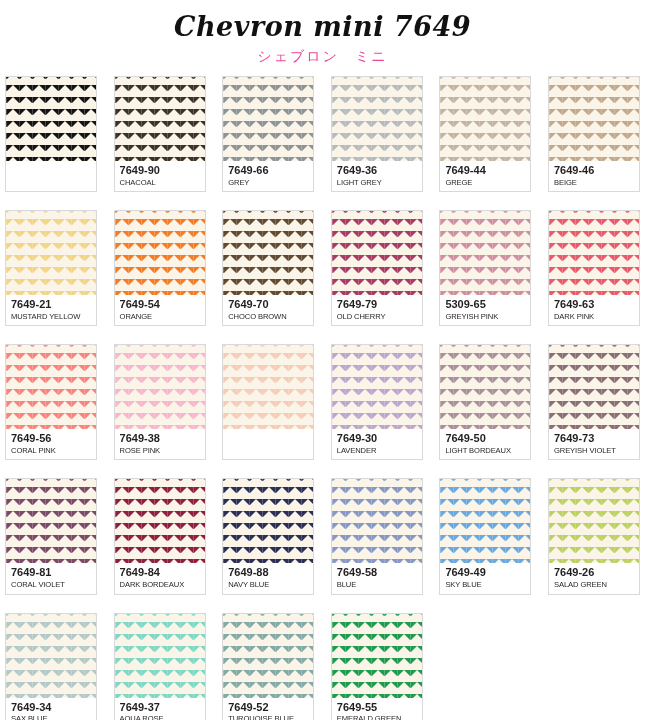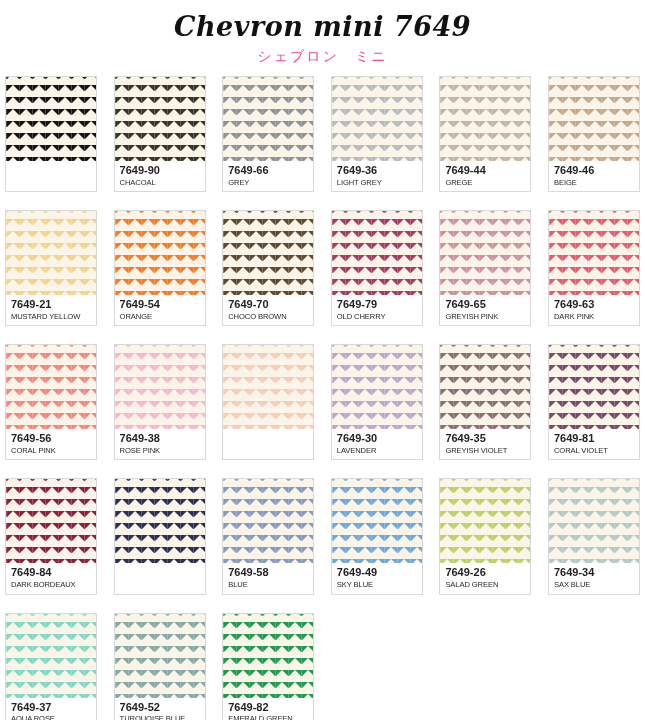--- a/index.html
+++ b/index.html
@@ -298,21 +298,21 @@
           <i style="top: 12px;"></i>
           <i style="top: 24px;"></i>
           <i style="top: 36px;"></i>
           <i style="top: 48px;"></i>
           <i style="top: 60px;"></i>
           <i style="top: 72px;"></i>
           <i style="top: 84px;"></i>
         </div>
       </div>
       <div class="label">
-        <div class="code">7649-65</div>
+        <div class="code">5309-65</div>
         <div class="name">GREYISH PINK</div>
       </div>
     </div>
     <div class="card">
       <div class="swatch" style="background: rgb(250, 245, 232);">
         <div class="chev" style="--c: #e65b6d;">
           <i style="top: 0px;"></i>
           <i style="top: 12px;"></i>
           <i style="top: 24px;"></i>
           <i style="top: 36px;"></i>
@@ -390,33 +390,51 @@
           <i style="top: 84px;"></i>
         </div>
       </div>
       <div class="label">
         <div class="code">7649-30</div>
         <div class="name">LAVENDER</div>
       </div>
     </div>
     <div class="card">
       <div class="swatch" style="background: rgb(250, 245, 232);">
+        <div class="chev" style="--c: #a8919a;">
+          <i style="top: 0px;"></i>
+          <i style="top: 12px;"></i>
+          <i style="top: 24px;"></i>
+          <i style="top: 36px;"></i>
+          <i style="top: 48px;"></i>
+          <i style="top: 60px;"></i>
+          <i style="top: 72px;"></i>
+          <i style="top: 84px;"></i>
+        </div>
+      </div>
+      <div class="label">
+        <div class="code">7649-50</div>
+        <div class="name">LIGHT BORDEAUX</div>
+      </div>
+    </div>
+    <div class="card">
+      <div class="swatch" style="background: rgb(250, 245, 232);">
         <div class="chev" style="--c: #8a6f76;">
           <i style="top: 0px;"></i>
           <i style="top: 12px;"></i>
           <i style="top: 24px;"></i>
           <i style="top: 36px;"></i>
           <i style="top: 48px;"></i>
           <i style="top: 60px;"></i>
           <i style="top: 72px;"></i>
           <i style="top: 84px;"></i>
         </div>
       </div>
       <div class="label">
-        <div class="code">7649-35</div>
+        <div class="code">7649-73</div>
         <div class="name">GREYISH VIOLET</div>
       </div>
     </div>
     <div class="card">
       <div class="swatch" style="background: rgb(250, 245, 232);">
         <div class="chev" style="--c: #7a4a68;">
           <i style="top: 0px;"></i>
           <i style="top: 12px;"></i>
           <i style="top: 24px;"></i>
           <i style="top: 36px;"></i>
@@ -455,20 +473,24 @@
           <i style="top: 0px;"></i>
           <i style="top: 12px;"></i>
           <i style="top: 24px;"></i>
           <i style="top: 36px;"></i>
           <i style="top: 48px;"></i>
           <i style="top: 60px;"></i>
           <i style="top: 72px;"></i>
           <i style="top: 84px;"></i>
         </div>
       </div>
+      <div class="label">
+        <div class="code">7649-88</div>
+        <div class="name">NAVY BLUE</div>
+      </div>
     </div>
     <div class="card">
       <div class="swatch" style="background: rgb(250, 245, 232);">
         <div class="chev" style="--c: #8599c4;">
           <i style="top: 0px;"></i>
           <i style="top: 12px;"></i>
           <i style="top: 24px;"></i>
           <i style="top: 36px;"></i>
           <i style="top: 48px;"></i>
           <i style="top: 60px;"></i>
@@ -578,17 +600,17 @@
           <i style="top: 12px;"></i>
           <i style="top: 24px;"></i>
           <i style="top: 36px;"></i>
           <i style="top: 48px;"></i>
           <i style="top: 60px;"></i>
           <i style="top: 72px;"></i>
           <i style="top: 84px;"></i>
         </div>
       </div>
       <div class="label">
-        <div class="code">7649-82</div>
+        <div class="code">7649-55</div>
         <div class="name">EMERALD GREEN</div>
       </div>
     </div>
   </div>
 
 </body></html>

